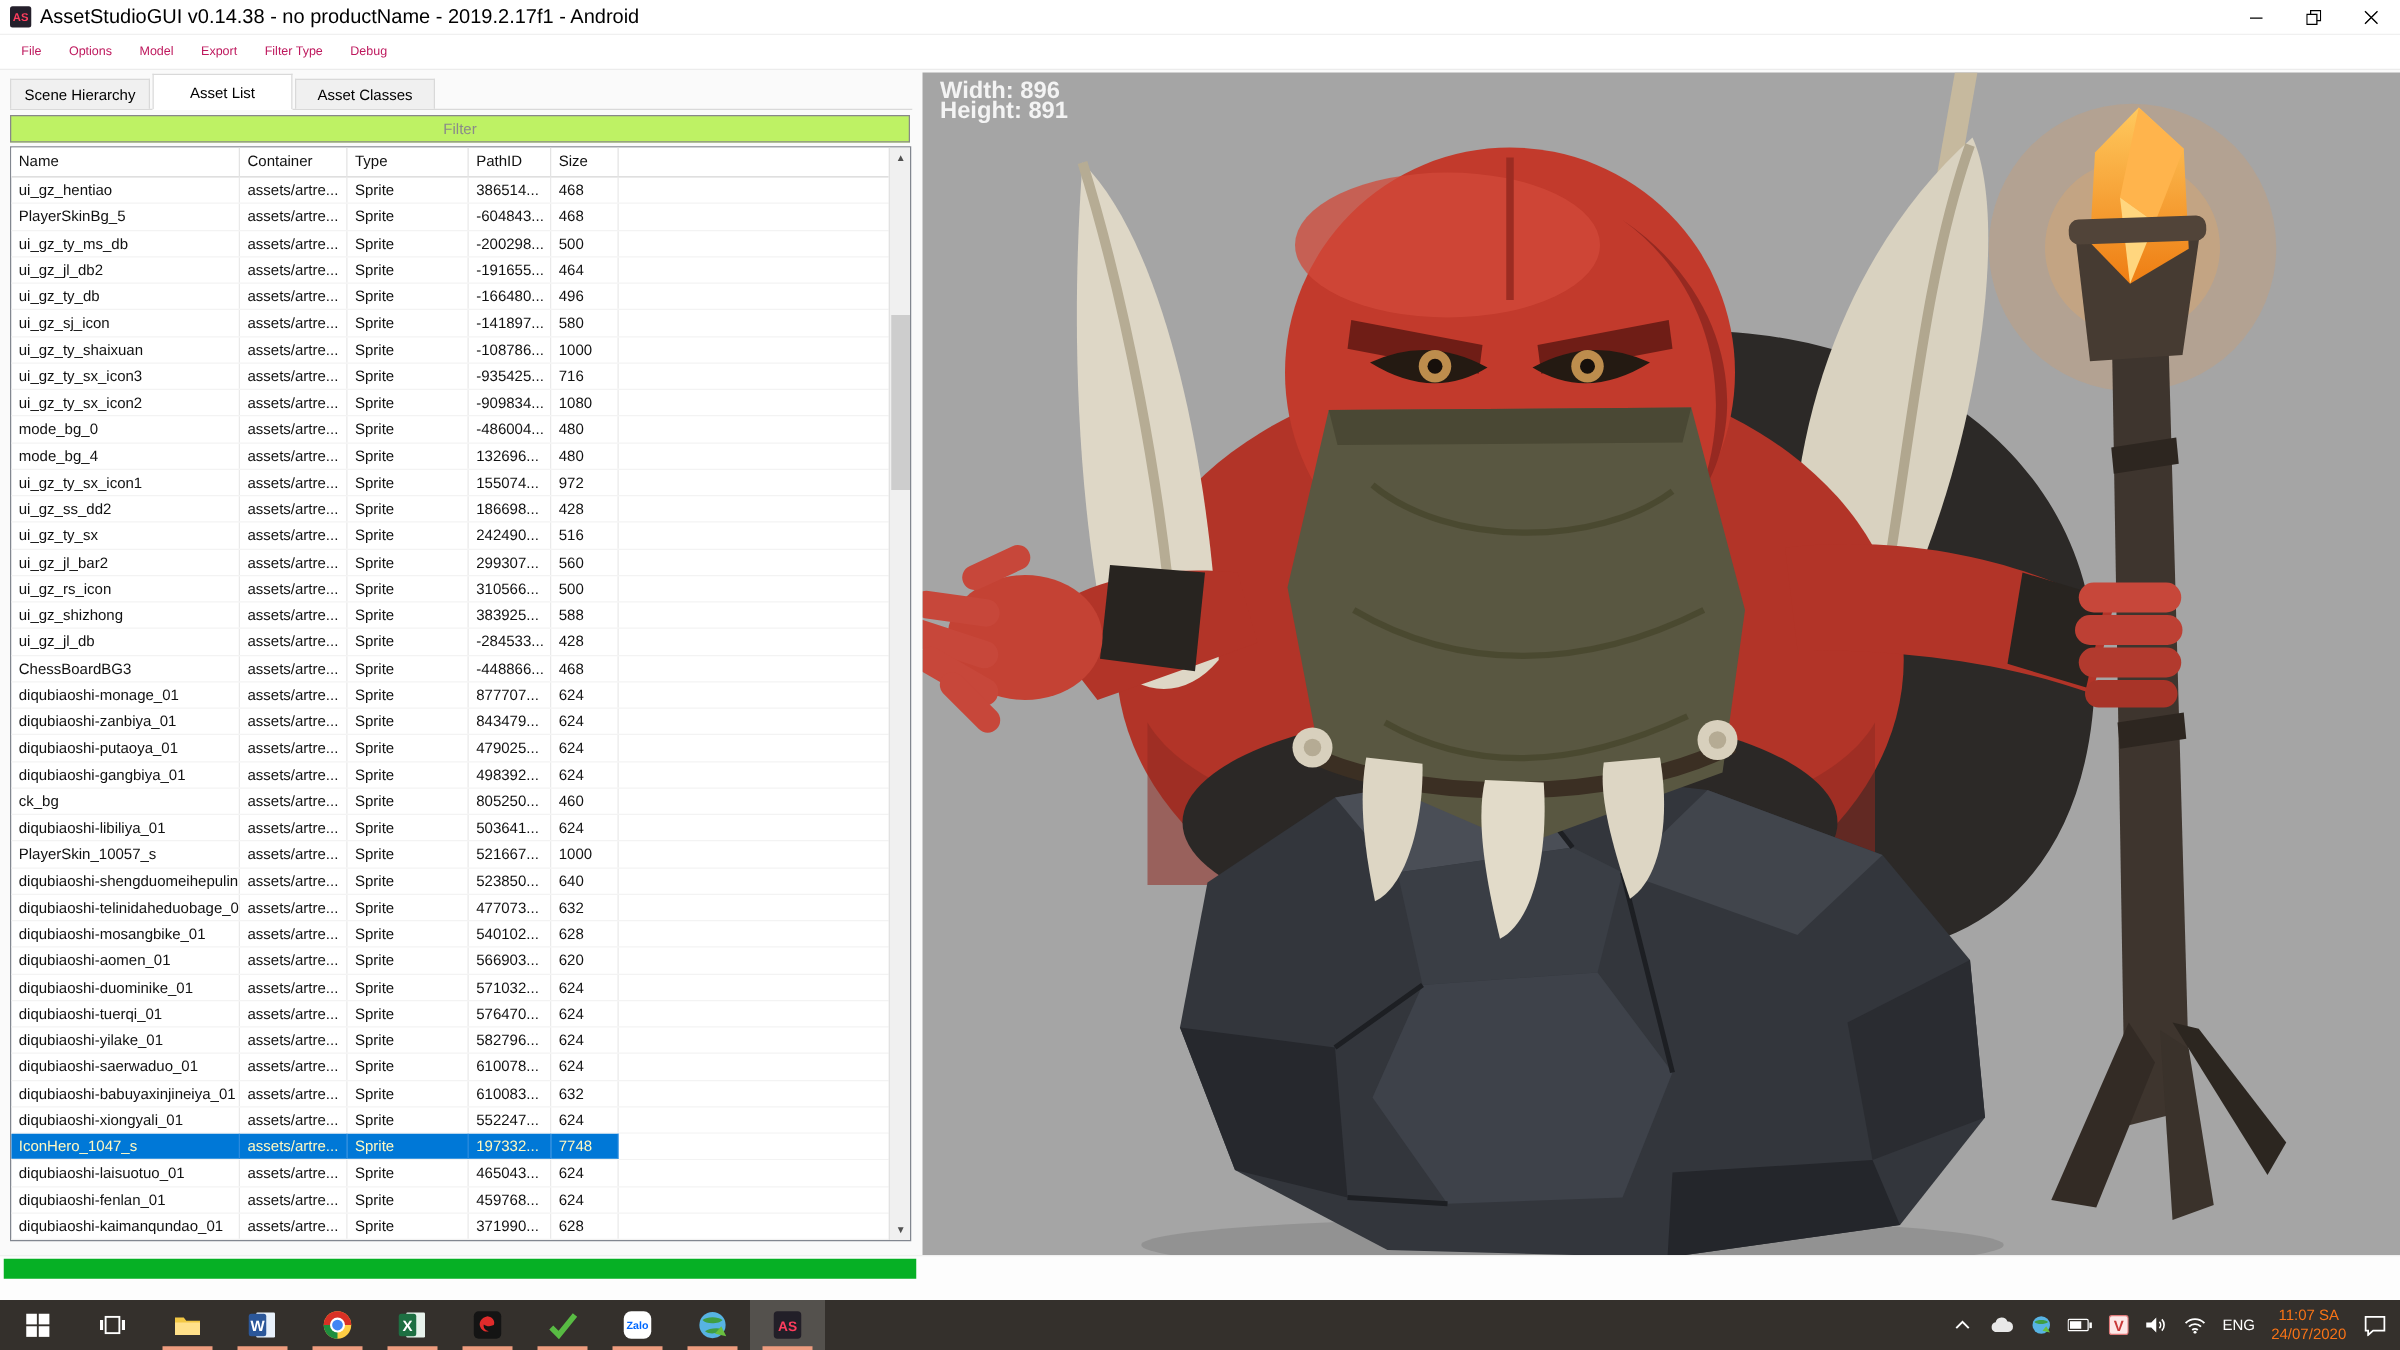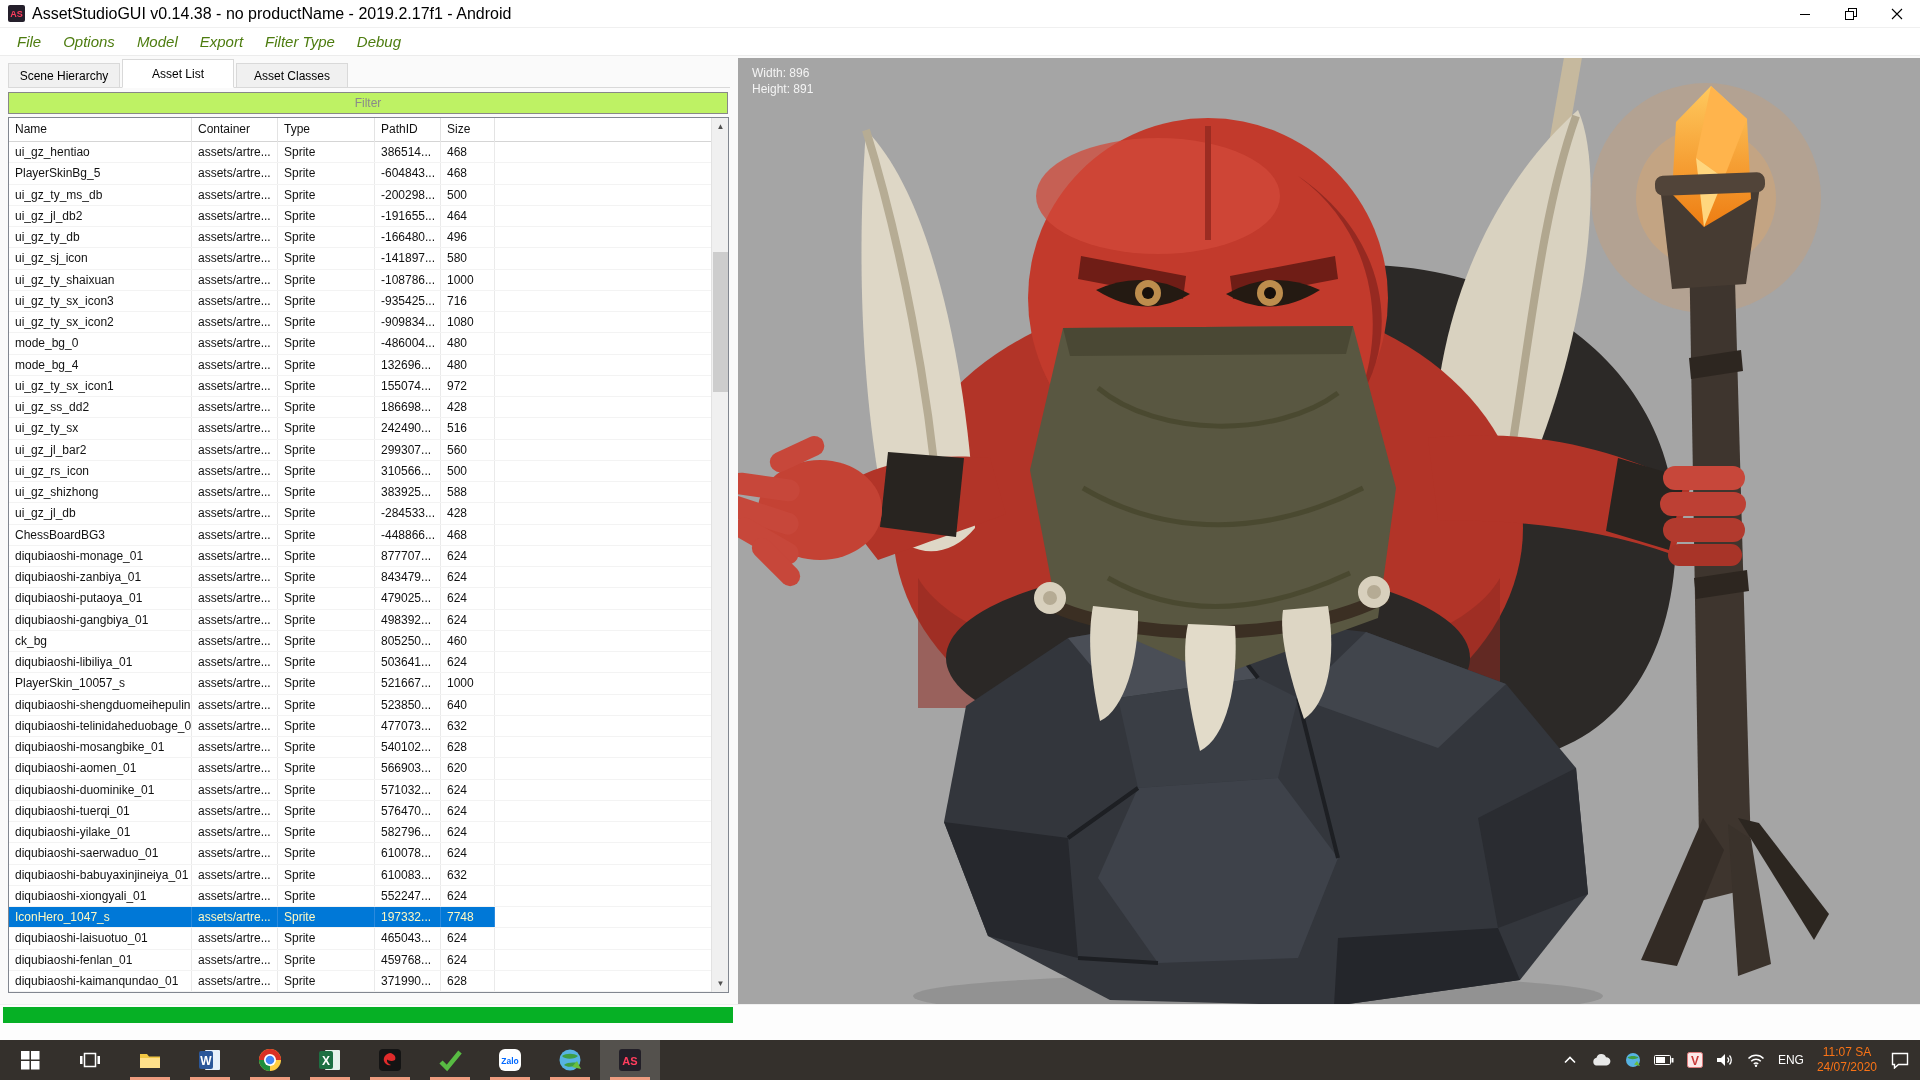--- a/index.html
+++ b/index.html
@@ -12,21 +12,21 @@
 
   
   #titlebar{position:absolute;left:0;top:0;width:1920px;height:28px;background:#ffffff;display:flex;align-items:center;border-bottom:1px solid #f0f0f0;}
   #titlebar .app-ico{width:17px;height:17px;margin:0 7px 0 8px;background:#241f2b;border-radius:2px;color:#ff3d5e;font-size:9px;font-weight:bold;display:flex;align-items:center;justify-content:center;letter-spacing:0;}
   #titlebar .ttl{font-size:16px;color:#000;}
   #caption-buttons{position:absolute;right:0;top:0;height:28px;display:flex;}
   .cap-btn{width:46px;height:28px;display:flex;align-items:center;justify-content:center;}
 
   
   #menubar{position:absolute;left:0;top:28px;width:1920px;height:28px;background:#ffffff;display:flex;align-items:center;padding-left:6px;border-bottom:1px solid #ececec;}
-  .menu-item{font-size:15px;color:#4d7c0f;padding:5px 11px;cursor:default;font-style:italic;}
+  .menu-item{font-size:10px;color:#be185d;padding:5px 11px;cursor:default;}
 
   
   #main{position:absolute;left:0;top:56px;width:1920px;height:948px;background:#fafafa;}
 
   
   #tabstrip{position:absolute;left:8px;top:2px;width:722px;height:30px;display:flex;align-items:flex-end;border-bottom:1px solid #d9d9d9;}
   .tab{min-width:112px;text-align:center;font-size:12px;color:#000;background:#f0f0f0;border:1px solid #d9d9d9;border-bottom:none;height:24px;line-height:24px;padding:0 0;margin-right:2px;}
   .tab.active{background:#ffffff;height:29px;line-height:29px;position:relative;top:1px;border-bottom:1px solid #fff;z-index:2;margin-top:20px;}
 
   
@@ -48,21 +48,21 @@
   #vscroll{position:absolute;right:0;top:0;bottom:0;width:17px;background:#f0f0f0;border-left:1px solid #e2e2e2;}
   .sb-arrow{position:absolute;left:0;width:17px;height:17px;color:#505050;font-size:8px;display:flex;align-items:center;justify-content:center;}
   #sb-up{top:0;} #sb-down{bottom:0;}
   #sb-thumb{position:absolute;left:1px;top:134px;width:15px;height:140px;background:#cdcdcd;}
 
   
   #splitter{position:absolute;left:730px;top:0;width:8px;height:948px;background:#fafafa;}
 
   
   #preview{position:absolute;left:738px;top:2px;width:1182px;height:946px;background:var(--previewbg);overflow:hidden;}
-  #preview .dim{position:absolute;left:14px;top:7px;color:#f4f4f4;font-size:12px;line-height:16px;z-index:5;}
+  #preview .dim{position:absolute;left:14px;top:7px;color:#f4f4f4;font-size:19px;line-height:16px;z-index:5;font-weight:bold;}
   #preview svg.art{position:absolute;left:0;top:0;}
 
   
   #statusstrip{position:absolute;left:0;top:1004px;width:1920px;height:36px;background:#fdfdfd;border-top:1px solid #f0f0f0;}
   #progress-fill{position:absolute;left:3px;top:2px;height:16px;background:var(--green);width:38%;}
 
   
   #taskbar{position:absolute;left:0;top:1040px;width:1920px;height:40px;background:var(--taskbarbg);display:flex;align-items:center;}
   .tb-slot{width:60px;height:40px;display:flex;align-items:center;justify-content:center;position:relative;flex:none;}
   .tb-slot .underline{position:absolute;bottom:0;left:10px;width:40px;height:3px;background:#ee9c7f;}

